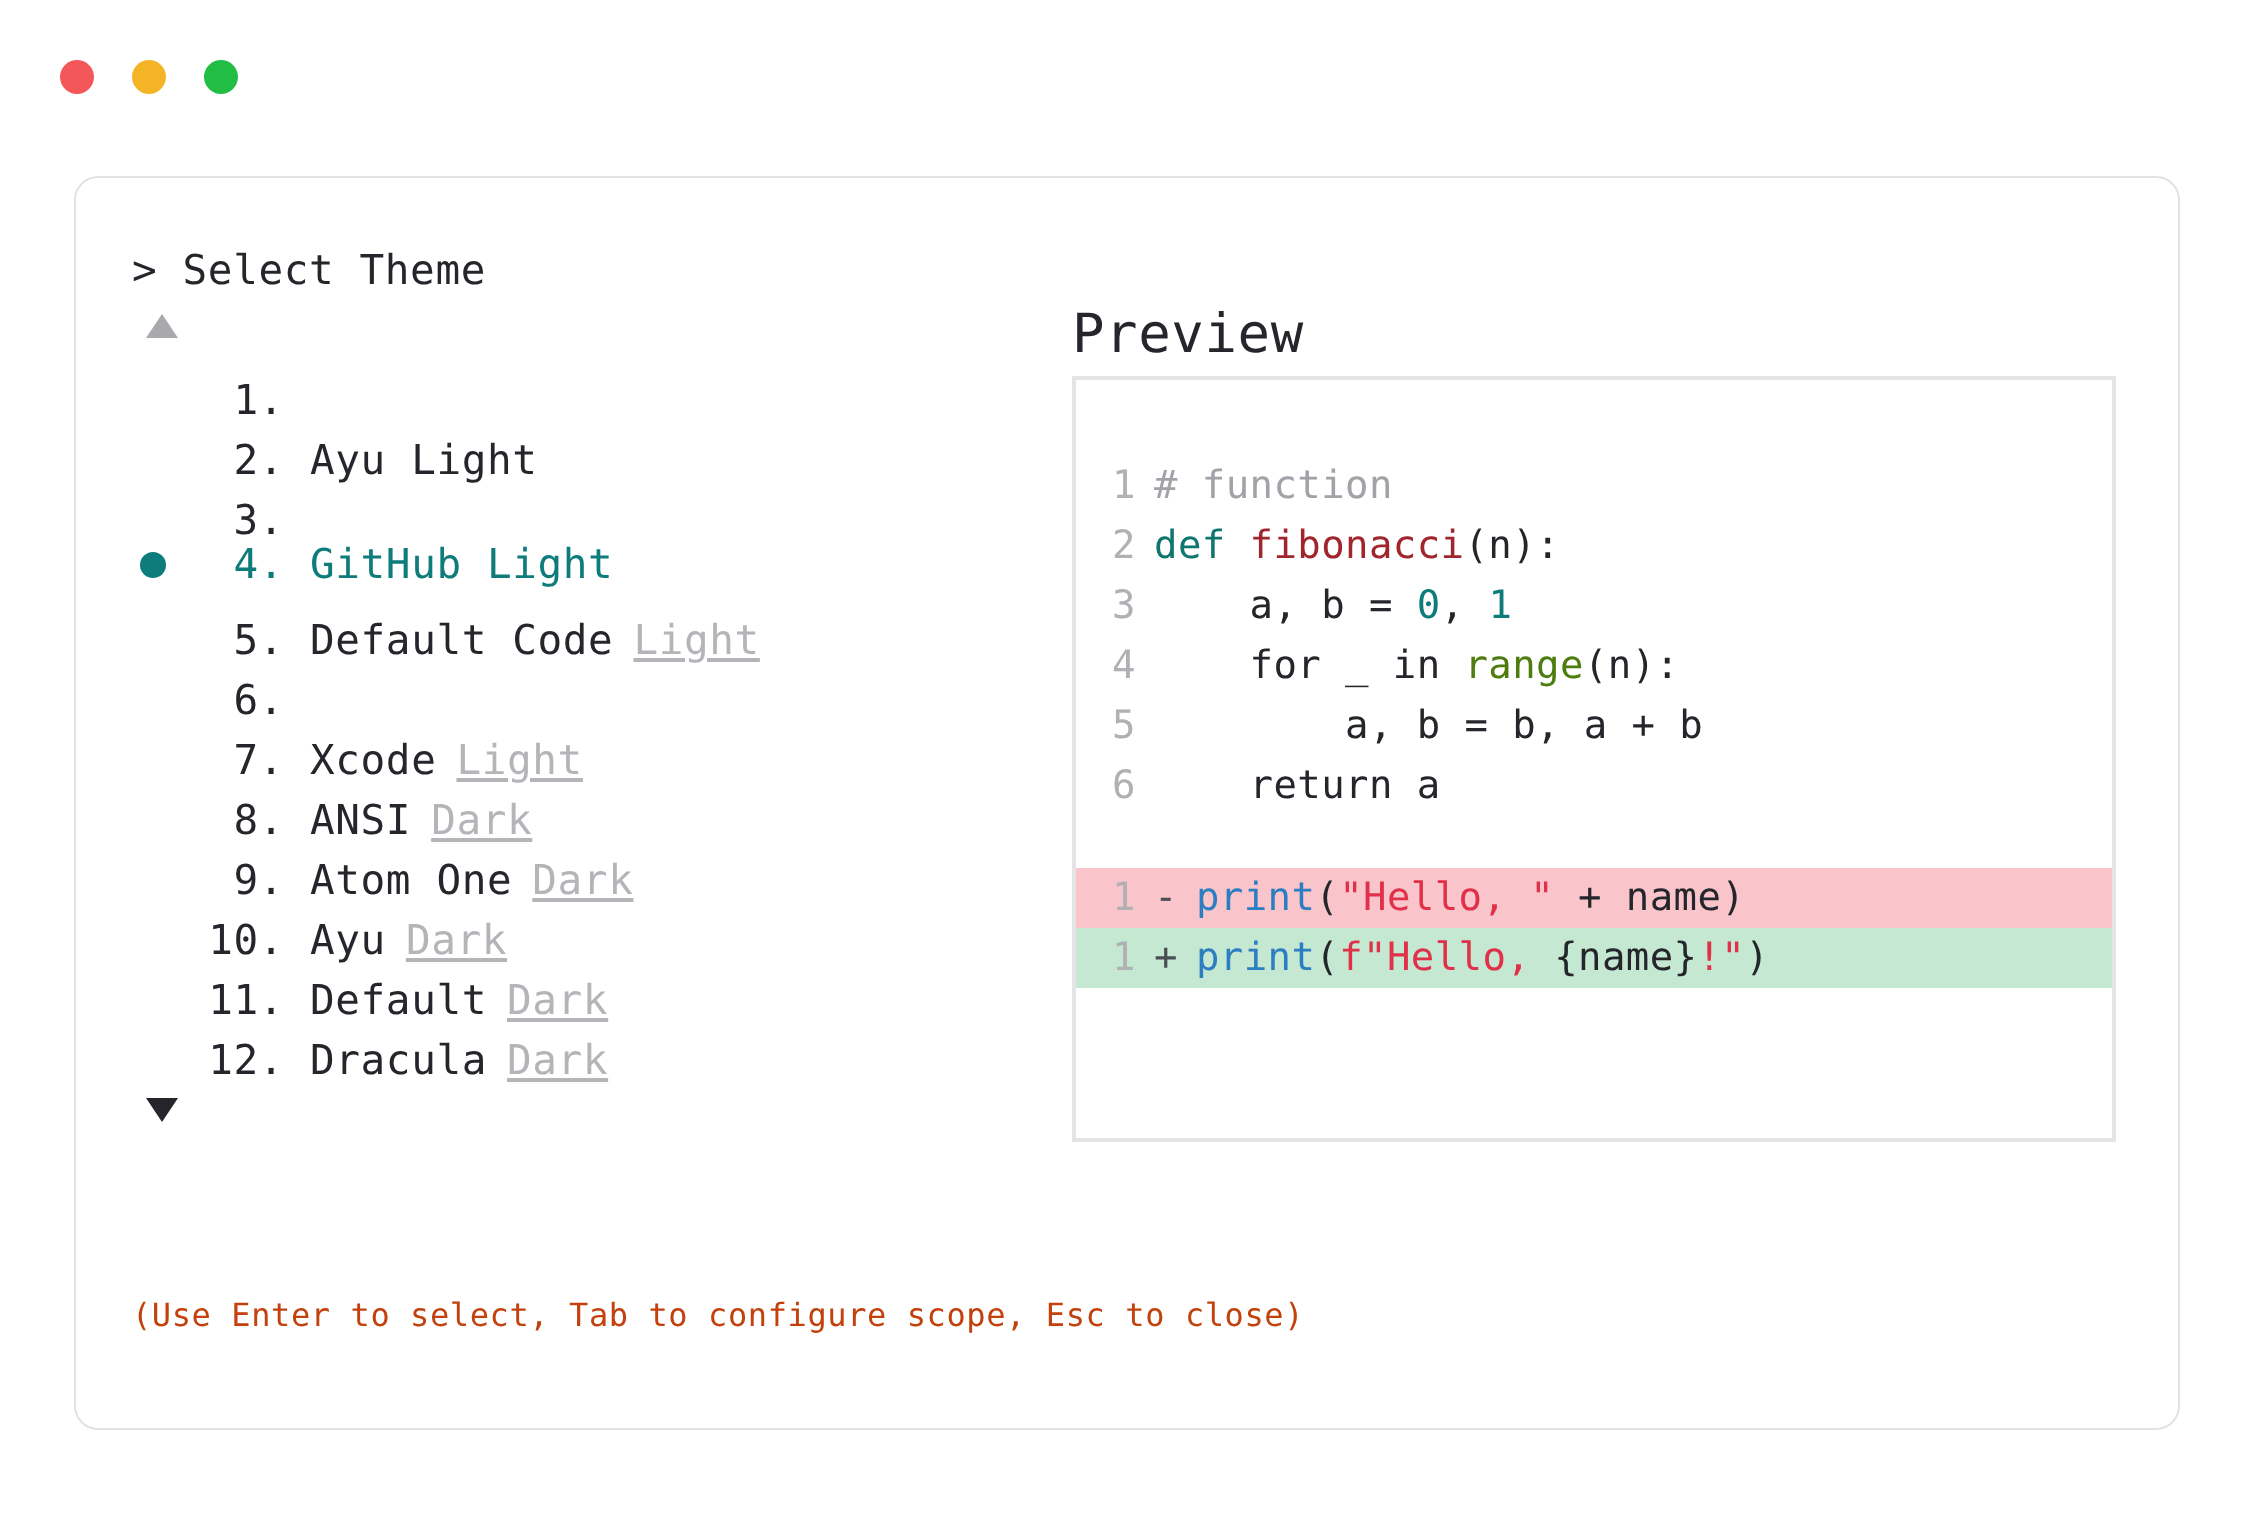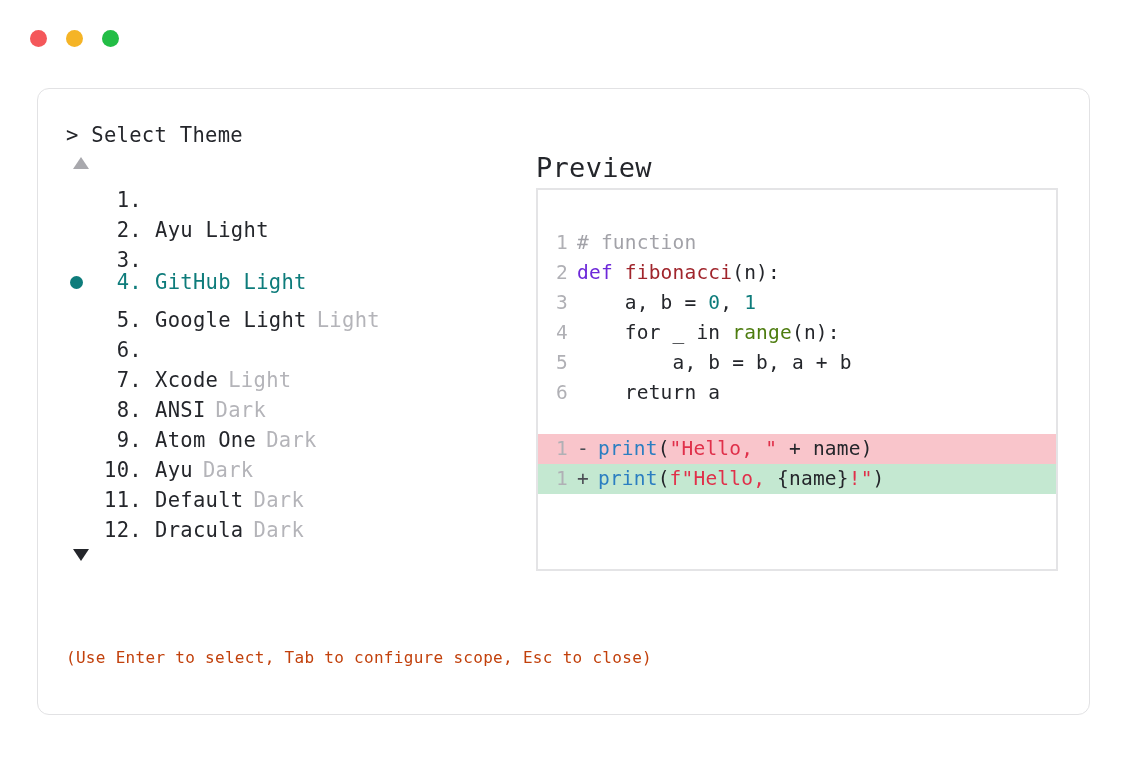--- a/index.html
+++ b/index.html
@@ -142,20 +142,21 @@
     text-align: right;
     color: #24262b;
   }
   .name {
     color: #24262b;
     padding-left: 13px;
   }
   .variant {
     color: #b4b4b9;
     padding-left: 10px;
+    text-decoration: underline;
   }
   .theme-item.selected .idx,
   .theme-item.selected .name,
   .theme-item.selected .variant {
     color: #0e7c7b;
   }
 
   
   .preview-box {
     margin-top: 4px;
@@ -185,21 +186,21 @@
     text-align: right;
     color: #b0b0b5;
   }
   .code-text {
     padding-left: 9px;
   }
   .code-gap { height: 26px; }
 
   
   .t-comment { color: #a2a2a8; }
-  .t-kw      { color: #6d28d9; }
+  .t-kw      { color: #0f766e; }
   .t-fn      { color: #a0252c; }
   .t-plain   { color: #24262b; }
   .t-num     { color: #0e7c7b; }
   .t-builtin { color: #4d7c0f; }
   .t-str     { color: #e0304a; }
   .t-fnblue  { color: #2b7ec1; }
 
   
   .diff-row {
     display: flex;
@@ -249,21 +250,21 @@
 
         <div class="arrow-row-up">
           <div class="arrow arrow-up"></div>
         </div>
 
         <ul class="theme-list" id="theme-list">
             <li class="theme-item"><span class="bullet-cell"></span><span class="idx">1.</span></li>
             <li class="theme-item"><span class="bullet-cell"></span><span class="idx">2.</span><span class="name">Ayu Light</span></li>
             <li class="theme-item"><span class="bullet-cell"></span><span class="idx">3.</span></li>
             <li class="theme-item selected"><span class="bullet-cell"><span class="bullet"></span></span><span class="idx">4.</span><span class="name">GitHub Light</span></li>
-            <li class="theme-item"><span class="bullet-cell"></span><span class="idx">5.</span><span class="name">Google Light</span><span class="variant">Light</span></li>
+            <li class="theme-item"><span class="bullet-cell"></span><span class="idx">5.</span><span class="name">Default Code</span><span class="variant">Light</span></li>
             <li class="theme-item"><span class="bullet-cell"></span><span class="idx">6.</span></li>
             <li class="theme-item"><span class="bullet-cell"></span><span class="idx">7.</span><span class="name">Xcode</span><span class="variant">Light</span></li>
             <li class="theme-item"><span class="bullet-cell"></span><span class="idx">8.</span><span class="name">ANSI</span><span class="variant">Dark</span></li>
             <li class="theme-item"><span class="bullet-cell"></span><span class="idx">9.</span><span class="name">Atom One</span><span class="variant">Dark</span></li>
             <li class="theme-item"><span class="bullet-cell"></span><span class="idx">10.</span><span class="name">Ayu</span><span class="variant">Dark</span></li>
             <li class="theme-item"><span class="bullet-cell"></span><span class="idx">11.</span><span class="name">Default</span><span class="variant">Dark</span></li>
             <li class="theme-item"><span class="bullet-cell"></span><span class="idx">12.</span><span class="name">Dracula</span><span class="variant">Dark</span></li>
           </ul>
 
         <div class="arrow-row-down">

